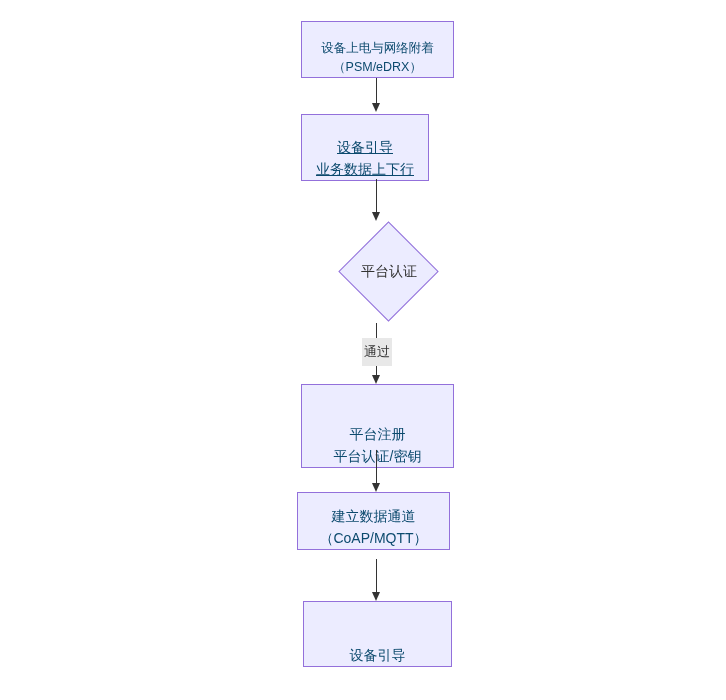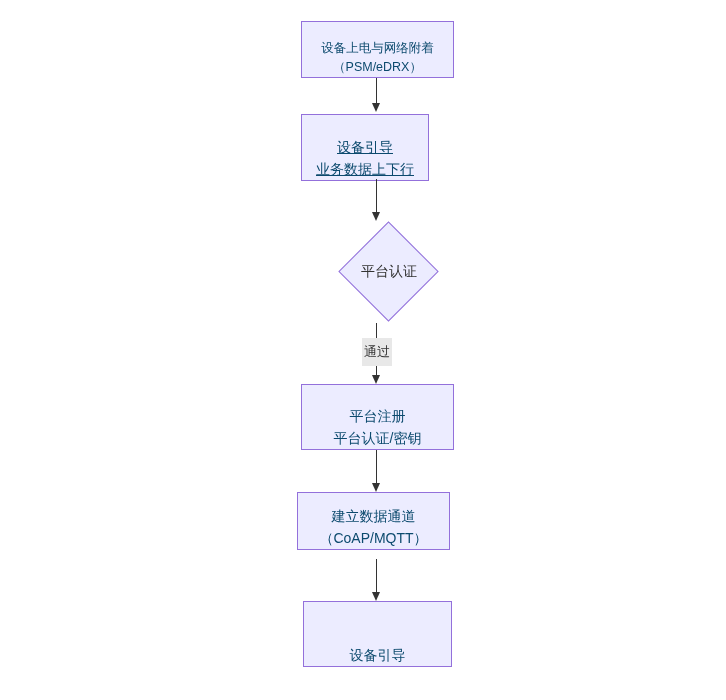--- a/index.html
+++ b/index.html
@@ -26,21 +26,21 @@
     flex-direction: column;
     align-items: center;
     justify-content: flex-end;
     text-align: center;
     font-size: 14px;
     line-height: 22px;
     color: #0c4a6e;
   }
   .n1 { left: 301px; top: 21px;  width: 153px; height: 57px; font-size: 12.5px; line-height: 19px; }
   .n2 { left: 301px; top: 114px; width: 128px; height: 67px; text-decoration: underline; }
-  .n4 { left: 301px; top: 384px; width: 153px; height: 66px; }
+  .n4 { left: 301px; top: 384px; width: 153px; height: 84px; }
   .n5 { left: 297px; top: 492px; width: 153px; height: 58px; }
   .n6 { left: 303px; top: 601px; width: 149px; height: 66px; }
 
   
   .diamond-wrap {
     position: absolute;
     left: 338px; top: 221px;
     width: 102px; height: 102px;
   }
   .diamond-shape {

